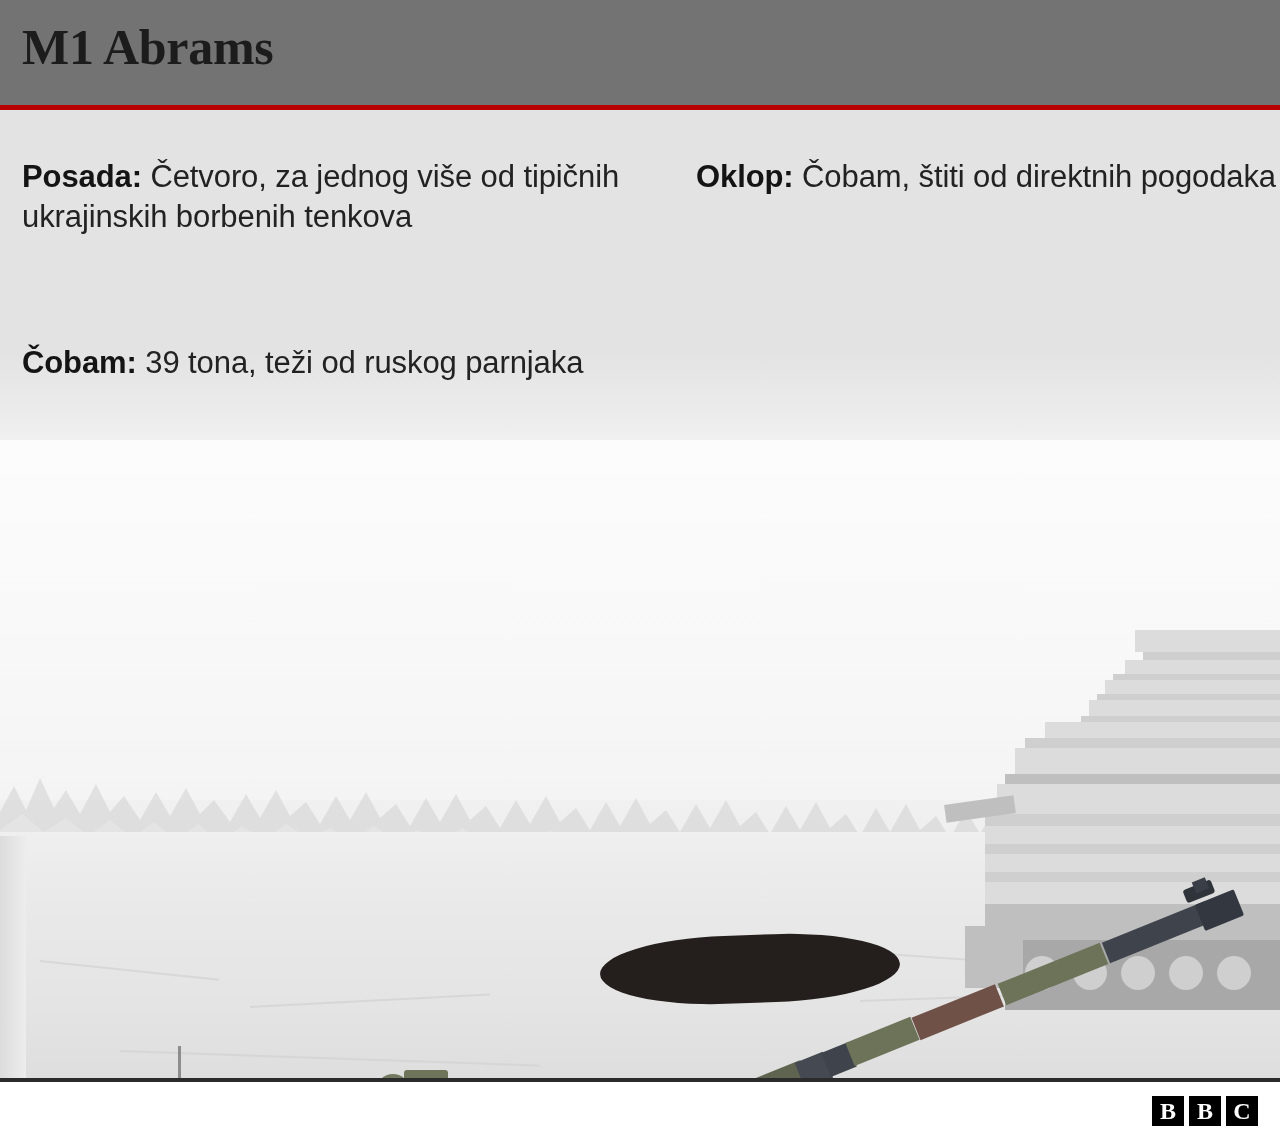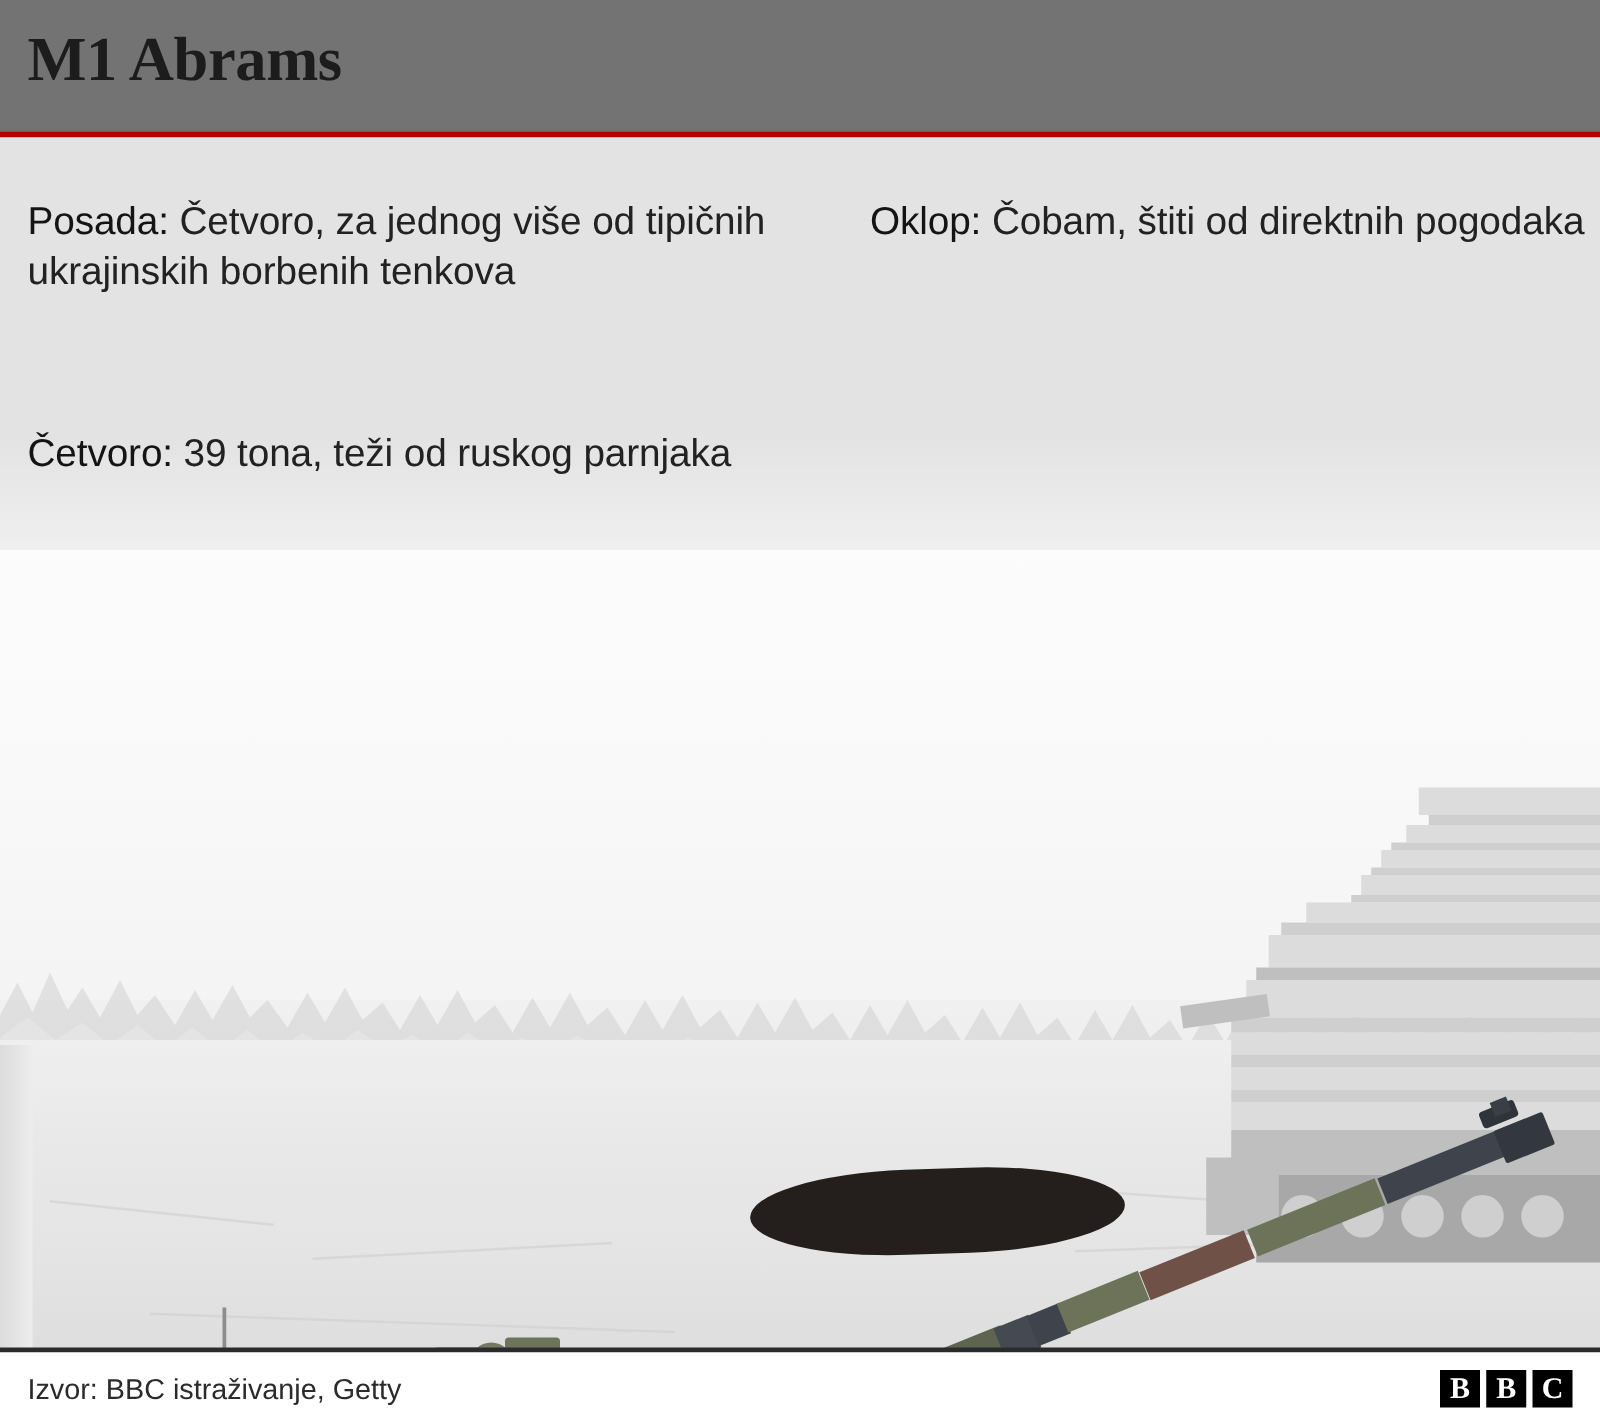--- a/index.html
+++ b/index.html
@@ -56,21 +56,21 @@
     background: linear-gradient(180deg, #e3e3e3 0%, #e3e3e3 62%, #eeeeee 82%, #f8f8f8 94%, #fdfdfd 100%);
   }
   .fact {
     position: absolute;
     font-size: 31px;
     line-height: 40px;
     color: #222222;
     letter-spacing: -0.1px;
   }
   .fact b {
-    font-weight: 400;
+    font-weight: 700;
     color: #141414;
   }
   .fact-0 { left: 22px;  top: 47px;  width: 600px; }
   .fact-1 { left: 696px; top: 47px;  width: 600px; }
   .fact-2 { left: 22px;  top: 233px; width: 600px; }
   .fact-3 { left: 660px; top: 233px; width: 600px; }
 
   
   .photo {
     position: absolute;
@@ -173,21 +173,21 @@
   <div class="header-rule"></div>
 
   <div class="facts-panel">
     <div class="fact fact-0">
       <b>Posada:</b><span> Četvoro, za jednog više od tipičnih ukrajinskih borbenih tenkova</span>
     </div>
     <div class="fact fact-1">
       <b>Oklop:</b><span> Čobam, štiti od direktnih pogodaka</span>
     </div>
     <div class="fact fact-2">
-      <b>Četvoro:</b><span> 39 tona, teži od ruskog parnjaka</span>
+      <b>Čobam:</b><span> 39 tona, teži od ruskog parnjaka</span>
     </div>
   </div>
 
   <div class="photo">
     <div class="photo-inner">
 
       <div class="sky"></div>
 
       <svg class="treeline" viewBox="0 0 1280 110" preserveAspectRatio="none">
         <g fill="#cfcfcf">
@@ -275,21 +275,20 @@
 
       </div>
 
       <div style="position:absolute; left:0; top:396px; width:26px; height:244px; background:linear-gradient(90deg,#dcdcdc,#ededed);"></div>
 
     </div>
   </div>
 
   <div class="footer-rule"></div>
   <div class="footer">
-    <div class="footer-source">Izvor: BBC istraživanje, Getty</div>
     <div class="bbc-logo">
       <div class="bbc-block">B</div>
       <div class="bbc-block">B</div>
       <div class="bbc-block">C</div>
     </div>
   </div>
 
 </div>
 
 </body></html>

